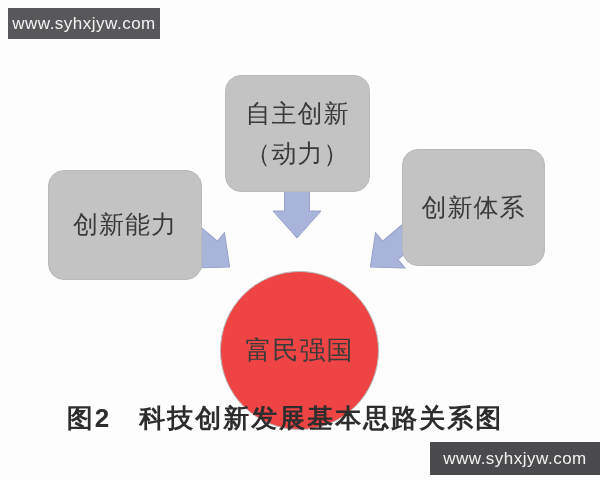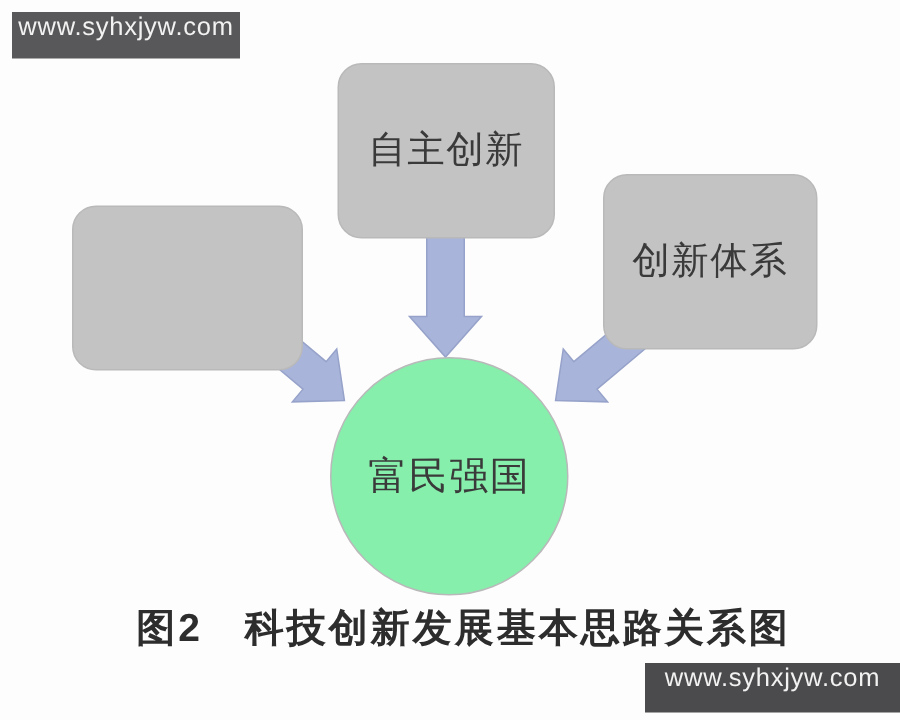--- a/index.html
+++ b/index.html
@@ -5,21 +5,21 @@
   html, body { margin: 0; padding: 0; }
   body {
     width: 600px; height: 480px;
     position: relative;
     background: #fdfdfd;
     overflow: hidden;
     font-family: "Liberation Sans", sans-serif;
   }
   .watermark {
     position: absolute;
-    display: flex; justify-content: center;
+    display: flex; align-items: center; justify-content: center;
     color: #f2f2f2;
     font-size: 17px;
     letter-spacing: 0.5px;
     z-index: 3;
   }
   .watermark.top-left {
     left: 8px; top: 8px; width: 152px; height: 31px;
     background: #58585a;
   }
   .watermark.bottom-right {
@@ -35,43 +35,43 @@
     border: 1px solid #b9b9ba;
     display: flex; flex-direction: column;
     align-items: center; justify-content: center;
     z-index: 2;
     color: #3a3a3a;
     font-family: "Liberation Serif", serif;
     font-size: 25px;
     letter-spacing: 1px;
     line-height: 40px;
     text-align: center;
+    margin-top: 33px;
   }
   .node.rounded { border-radius: 16px; }
   .node-top    { left: 225px; top: 42px;  width: 143px; height: 115px; }
   .node-left   { left: 48px;  top: 137px; width: 152px; height: 108px; }
   .node-right  { left: 402px; top: 116px; width: 141px; height: 115px; }
   .node-center {
     left: 220px; top: 238px; width: 157px; height: 157px;
     border-radius: 50%;
-    background: #86efac;
+    background: #ef4444;
     font-size: 26px;
     line-height: 42px;
   }
   .caption {
     position: absolute;
     left: 0; top: 401px; width: 570px;
     text-align: center;
     font-family: "Liberation Sans", sans-serif;
     font-weight: 700;
     font-size: 26px;
     letter-spacing: 2px;
     color: #2d2d2d;
     z-index: 2;
-    padding-left: 24px;
   }
   .arrow { fill: #a9b4da; stroke: #96a2c9; stroke-width: 1; }
 </style>
 </head>
 <body>
 
 <div class="watermark top-left">
   <span>www.syhxjyw.com</span>
 </div>
 
@@ -79,23 +79,25 @@
 
   <polygon class="arrow" points="0,-12.5 53,-12.5 53,-24 80,0 53,24 53,12.5 0,12.5" transform="translate(297,158) rotate(90)"></polygon>
 
   <polygon class="arrow" points="0,-12 44,-12 44,-23 70,0 44,23 44,12 0,12" transform="translate(176,222) rotate(40)"></polygon>
 
   <polygon class="arrow" points="0,-12 44,-12 44,-23 70,0 44,23 44,12 0,12" transform="translate(424,222) rotate(140)"></polygon>
 </svg>
 
 <div class="node rounded node-top">
   <span>自主创新</span>
+  <span>（动力）</span>
 </div>
 
 <div class="node rounded node-left">
+  <span>创新能力</span>
 </div>
 
 <div class="node rounded node-right">
   <span>创新体系</span>
 </div>
 
 <div class="node node-center">
   <span>富民强国</span>
 </div>
 

